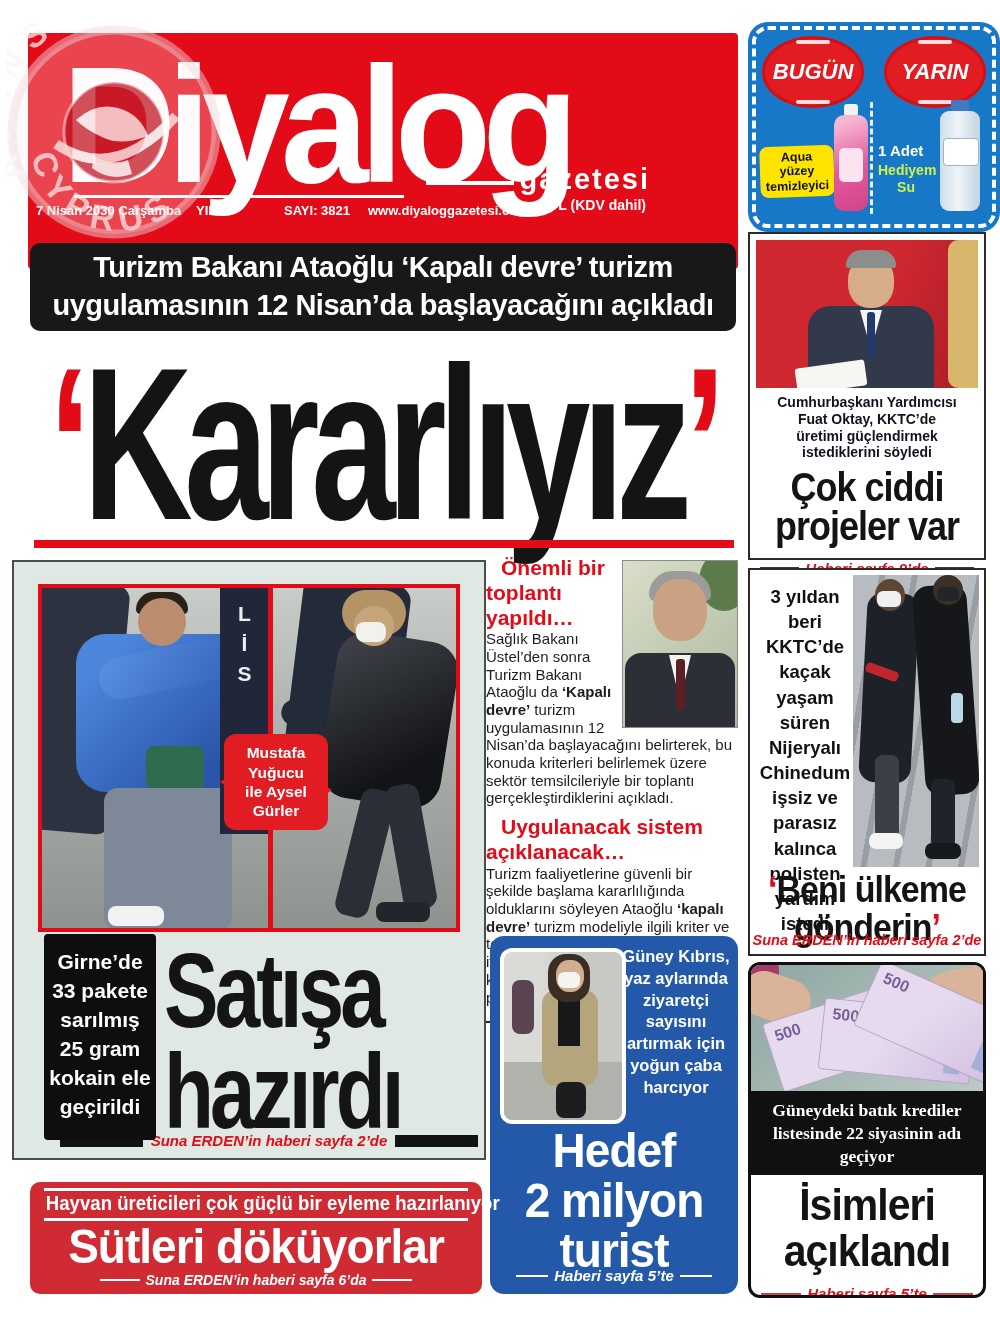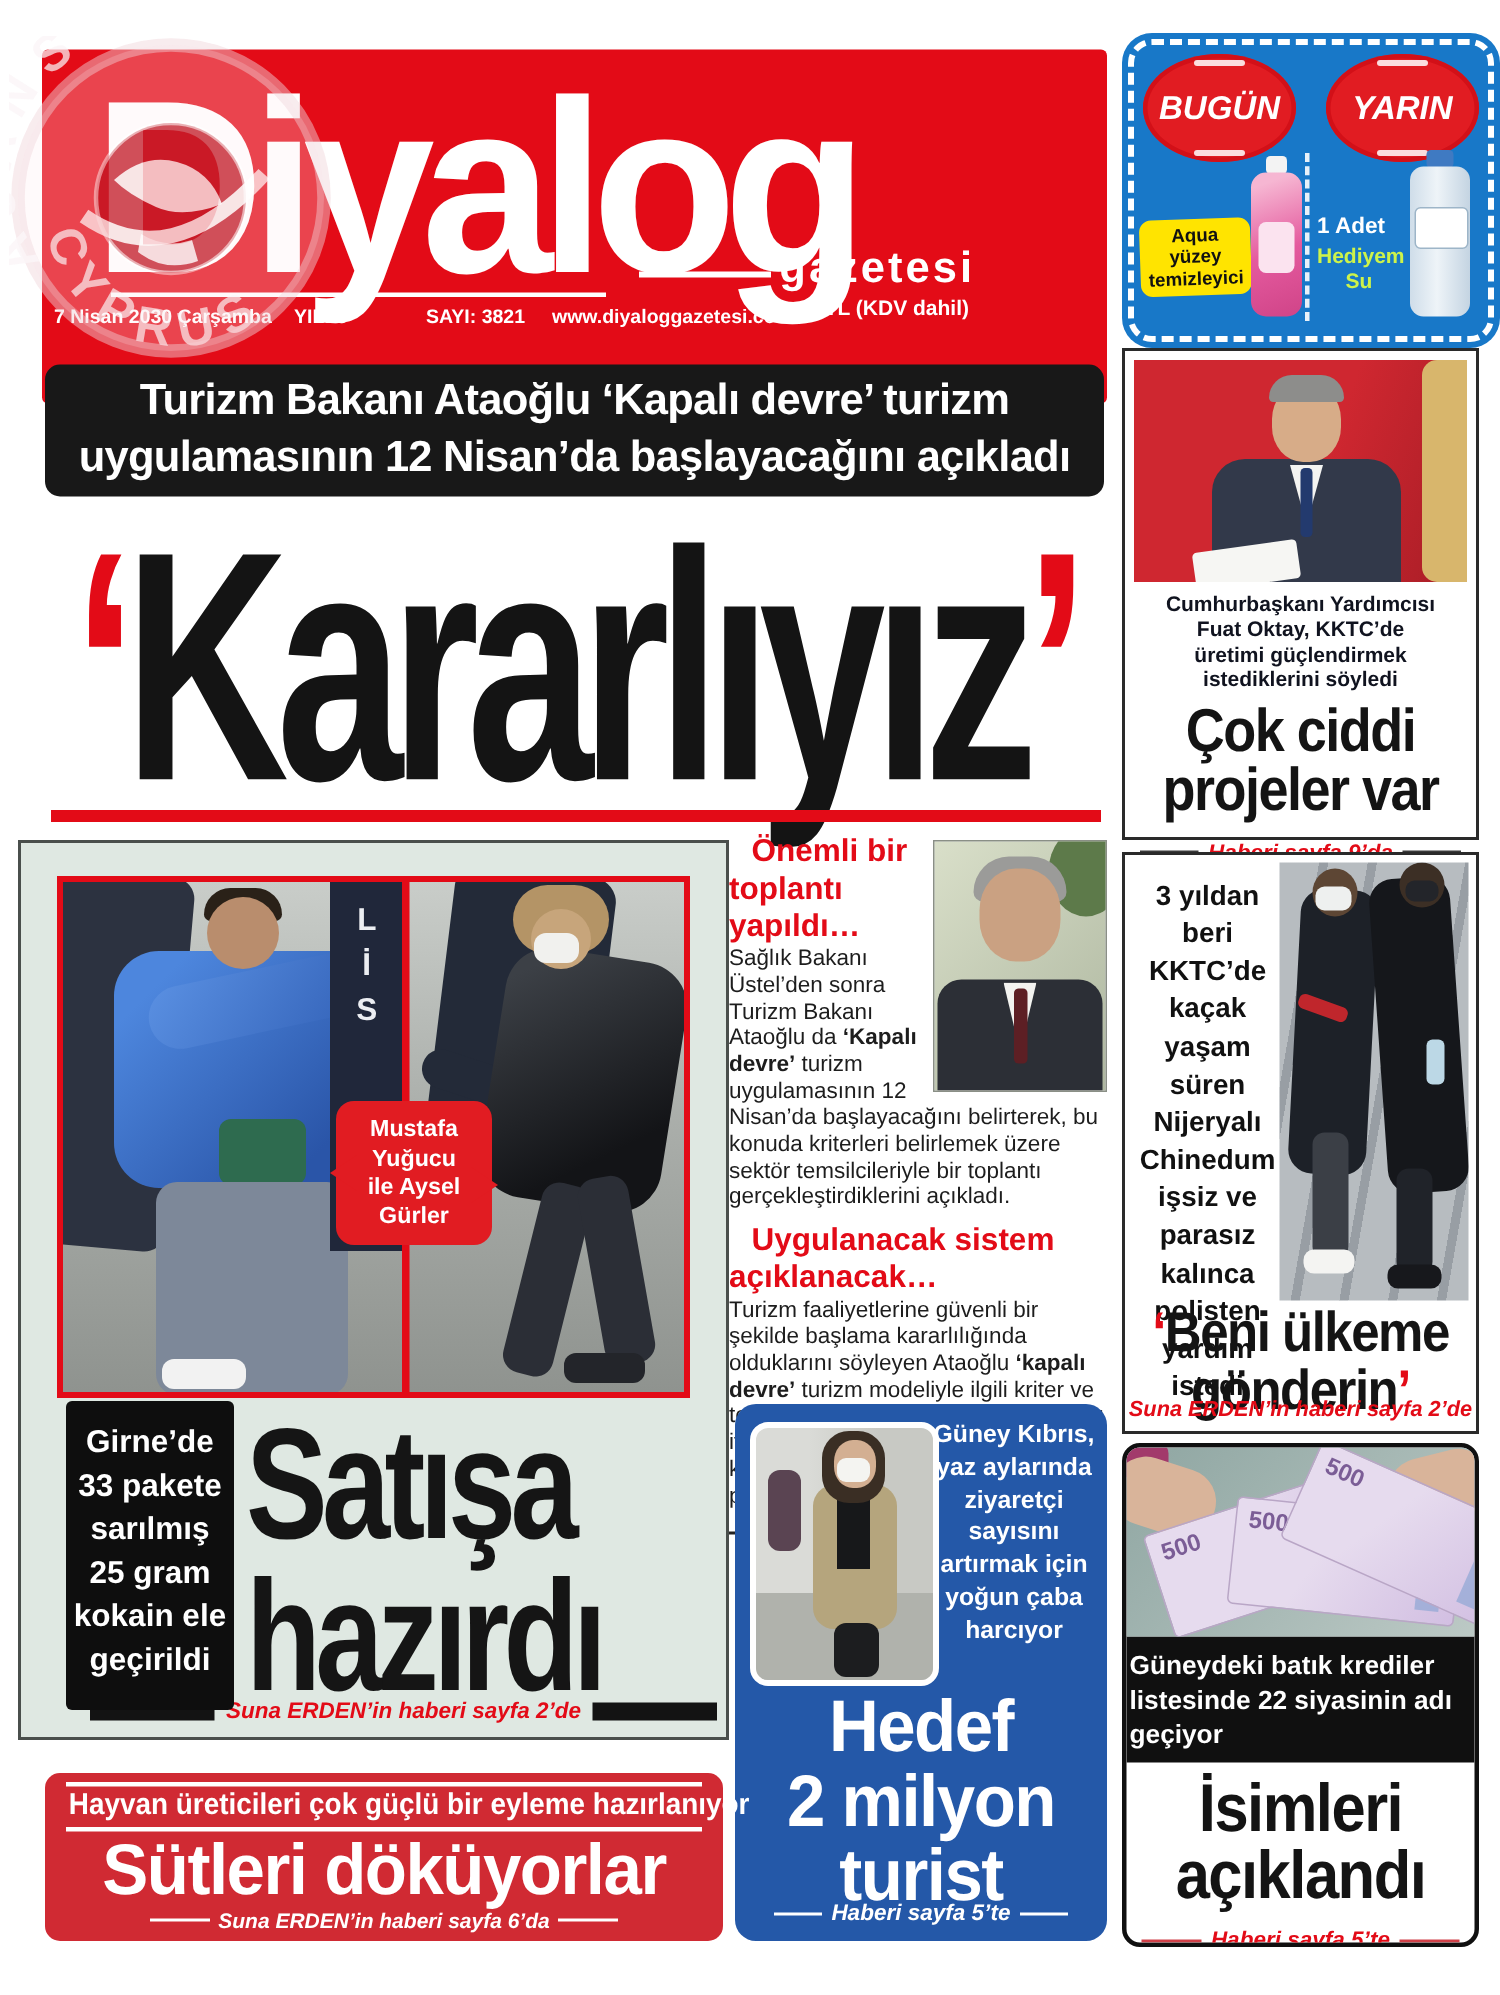--- a/index.html
+++ b/index.html
@@ -187,21 +187,21 @@
   .hand2{position:absolute;right:-12px;top:4px;width:70px;height:44px;background:#d9b49a;border-radius:22px;transform:rotate(-14deg);}
   .cuff{position:absolute;left:-6px;top:-4px;width:34px;height:24px;background:#a23a6b;border-radius:8px;}
   .note{position:absolute;width:150px;height:70px;border:1px solid #b9a6c6;border-radius:4px;
         background:linear-gradient(120deg,#e6dbee 40%,#d2bfe2);}
   .note .strip{position:absolute;right:10px;top:6px;width:16px;height:56px;background:#8fa6d4;opacity:.7;}
   .note .val{position:absolute;left:8px;top:6px;color:#7b5d96;font-weight:bold;font-size:16px;}
   .n1{left:18px;top:34px;transform:rotate(-18deg);}
   .n2{left:70px;top:40px;transform:rotate(6deg);}
   .n3{left:110px;top:22px;transform:rotate(24deg);}
   .credit-strip{background:#101010;color:#fff;font-weight:bold;font-size:17.5px;line-height:1.3;
-                padding:8px 2px;}
+                text-align:center;padding:8px 2px;font-family:Liberation Serif, serif;}
   .credit .boxhead{font-size:41px;line-height:1.0;margin-top:8px;transform:scaleY(1.1);transform-origin:center top;}
   .credit .dash-ref{margin-top:20px;}
   .credit .dash-ref .dl{background:#d04048;height:2px;}
   
   .milk{left:30px;top:1182px;width:452px;height:112px;background:#d02a33;border-radius:10px;color:#fff;}
   .milk .wline{position:absolute;left:14px;right:14px;height:3px;background:#fff;}
   .milk .deck{position:absolute;left:0;top:10px;width:100%;color:#fff;font-size:20px;
               transform:scale(.93,1);transform-origin:center top;white-space:nowrap;text-align:center;}
   .milk .boxhead{position:absolute;left:0;top:40px;width:100%;color:#fff;font-size:46px;line-height:1;
               letter-spacing:-1px;transform:scaleY(1.04);transform-origin:center top;}

